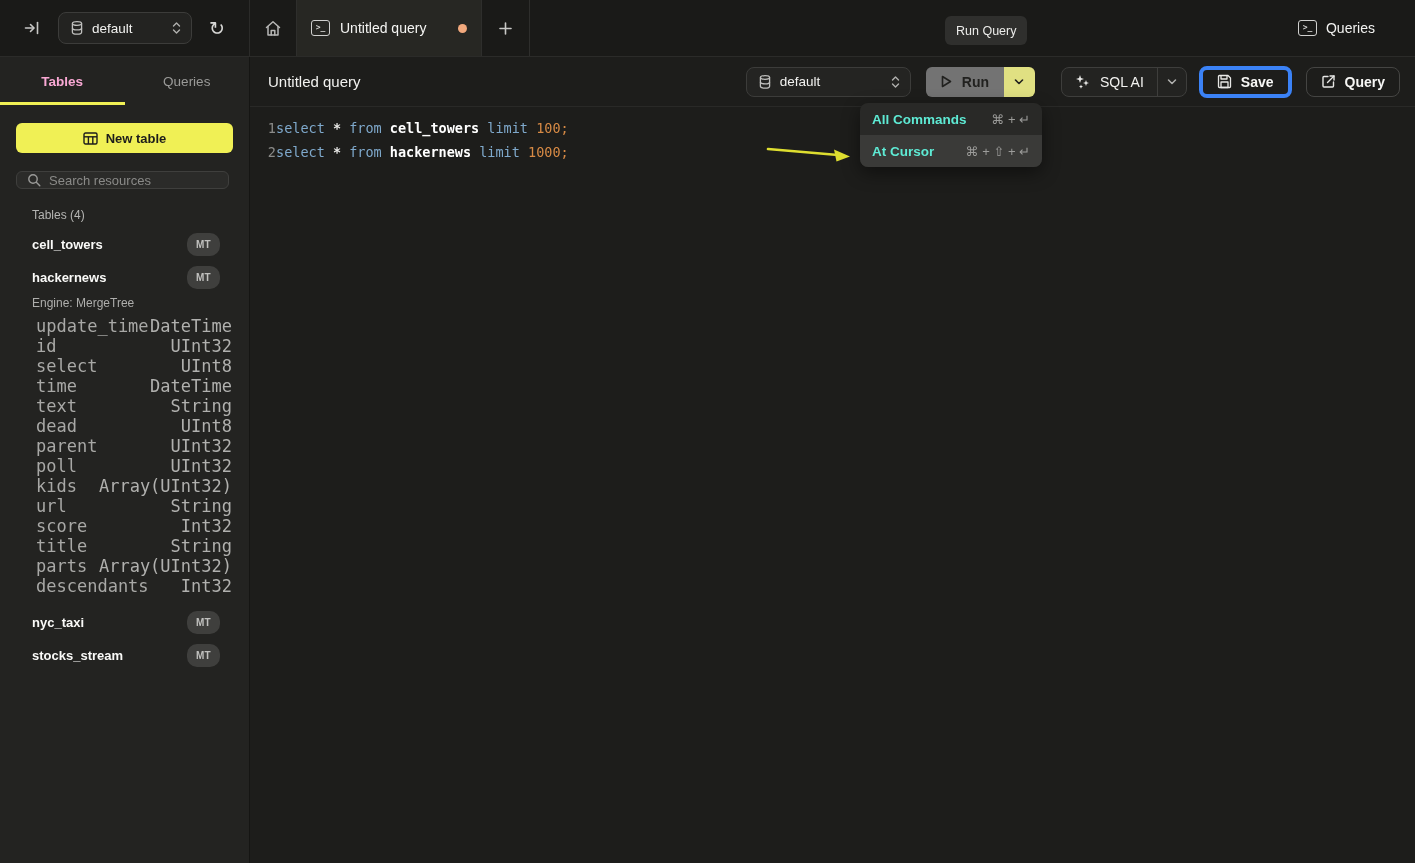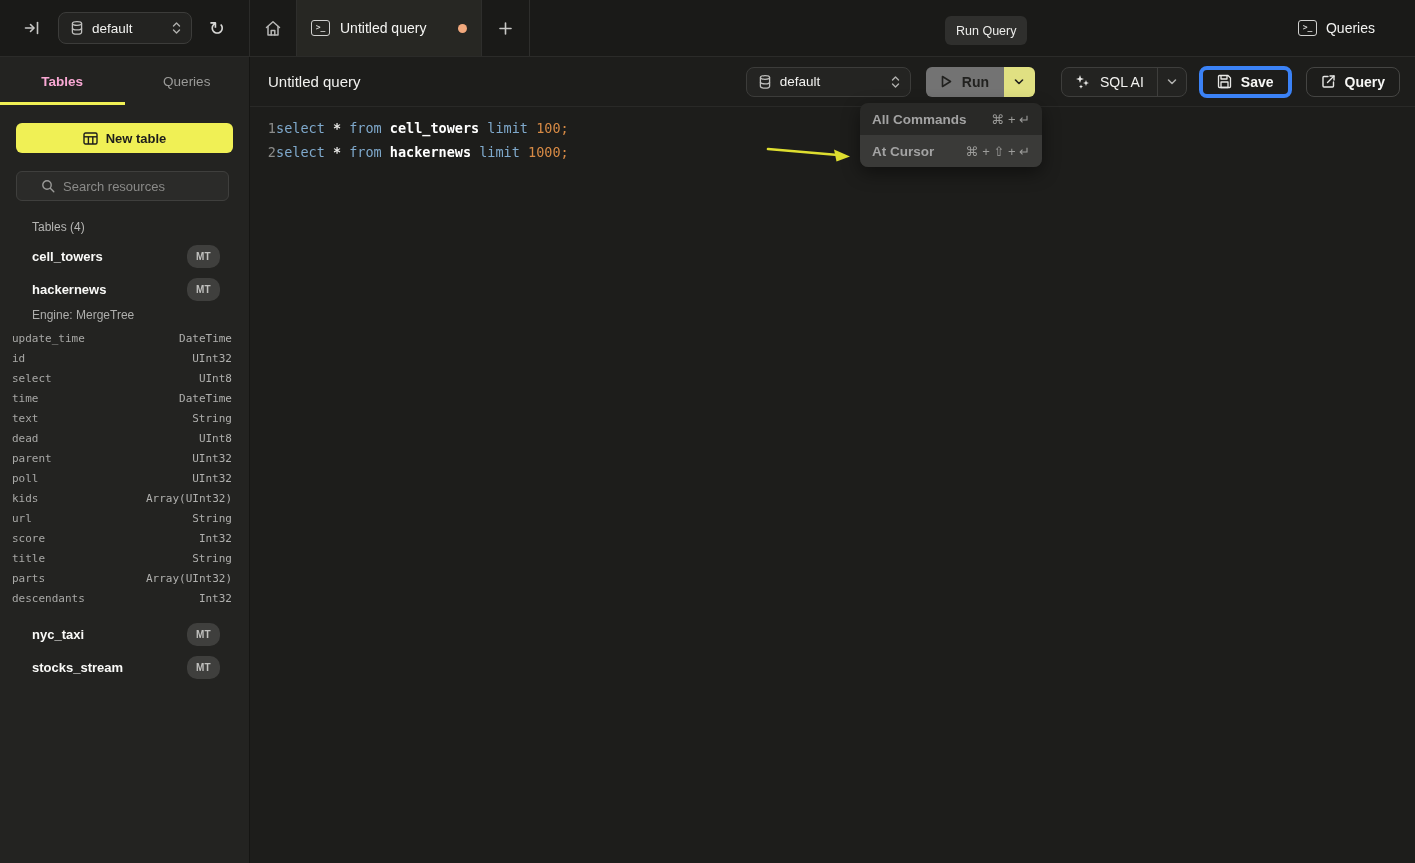--- a/index.html
+++ b/index.html
@@ -57,23 +57,23 @@
   .side-tabs .underline { position:absolute; left:0; bottom:0; width:125px; height:3px; background:#f0f055; }
 
   .newtable-btn {
     margin:18px 16px 0 16px; height:30px; border-radius:6px;
     background:#f0f055; color:#1d1d1b; border:none;
     display:flex; align-items:center; justify-content:center; gap:8px;
     font-size:13px; font-weight:700; cursor:pointer;
     font-family:"Liberation Sans", sans-serif;
   }
   .search-box {
-    margin:18px 20px 0 16px; height:30px; border-radius:6px;
+    margin:18px 20px 0 16px; height:18px; border-radius:6px;
     background:#2b2b29; border:1px solid #3f3f3d;
-    display:flex; align-items:center; gap:8px; padding:0 24px;
+    display:flex; align-items:center; gap:8px; padding:0 10px;
   }
   .search-box input {
     flex:1; background:transparent; border:none; outline:none;
     font-size:13px; color:#e0e0de; font-family:"Liberation Sans", sans-serif;
   }
   .search-box input::placeholder { color:#8a8a88; }
 
   .section-label { margin:19px 0 6px 32px; font-size:12px; color:#b5b5b3; }
 
   .table-item {
@@ -83,22 +83,22 @@
   .table-item .t-name { font-size:13px; font-weight:700; color:#fafaf8; flex:1; }
   .badge {
     background:#3f3f3d; color:#c0c0be; font-size:10px; font-weight:700;
     padding:6px 9px; border-radius:10px; letter-spacing:0.3px;
   }
   .engine-note { padding:2px 0 6px 32px; font-size:12px; color:#aeaeac; }
 
   .columns-list { padding-bottom:4px; }
   .col-row {
     height:20px; display:flex; align-items:center; justify-content:space-between;
-    padding:0 17px 0 12px;
-    font-family:"DejaVu Sans Mono", monospace; font-size:11px; color:#a8a8a6;
+    padding:0 17px 0 36px;
+    font-family:"DejaVu Sans Mono", monospace; font-size:17px; color:#a8a8a6;
   }
   .col-row .c-type { color:#b0b0ae; }
   .tables-tail { margin-top:6px; }
 
   
   .main { flex:1; display:flex; flex-direction:column; background:#1d1d1b; }
   .main-header {
     height:50px; flex:0 0 50px; display:flex; align-items:center;
     padding:0 15px 0 18px; border-bottom:1px solid #292927;
   }
@@ -158,21 +158,21 @@
   .run-menu {
     position:absolute; left:860px; top:103px; width:182px; z-index:40;
     background:#292927; border-radius:8px; overflow:hidden;
     box-shadow:0 6px 18px rgba(0,0,0,0.45);
   }
   .menu-row {
     height:32px; display:flex; align-items:center; justify-content:space-between;
     padding:0 12px; cursor:pointer;
   }
   .menu-row.highlight { background:#3a3a38; }
-  .menu-label { font-size:13.5px; font-weight:600; color:#a3a3a3; white-space:nowrap; }
+  .menu-label { font-size:13.5px; font-weight:600; color:#5eead4; white-space:nowrap; }
   .menu-shortcut { font-size:13px; color:#9c9c9a; white-space:nowrap; margin-left:10px; }
 
   .arrow-anno { position:absolute; left:760px; top:140px; z-index:50; pointer-events:none; }
 
   .icon-term {
     width:19px; height:16px; border:1.6px solid #d0d0ce; border-radius:3px;
     display:flex; align-items:center; justify-content:center;
   }
   .icon-term span {
     font-family:"DejaVu Sans Mono", monospace; font-size:8px; font-weight:700;

